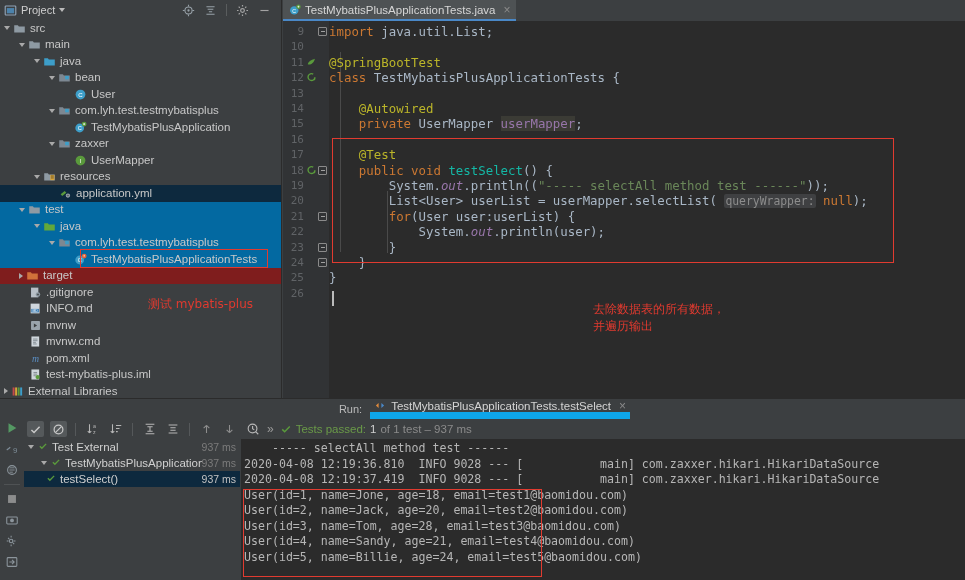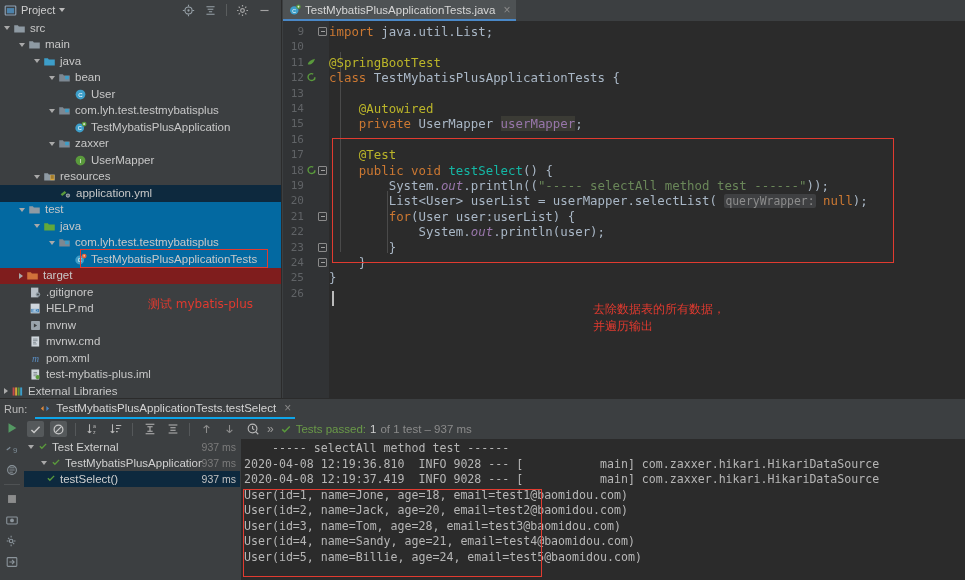--- a/index.html
+++ b/index.html
@@ -112,25 +112,25 @@
   .cn-note {
     position: absolute; color: #e03a2f; font-size: 12px;
     font-family: "DejaVu Sans", sans-serif; line-height: 15px; white-space: pre;
   }
 
   
   .run-panel {
     position: absolute; left: 0; top: 398px; right: 0; bottom: 0;
     background: #3c3f41; border-top: 1px solid #2b2b2b;
   }
-  .run-header { height: 20px; display: flex; align-items: center; padding-left: 4px; }
+  .run-header { height: 20px; display: flex; align-items: center; padding-left: 4px; justify-content: center; }
   .run-label { font-size: 11px; color: #bbbbbb; margin-right: 8px; }
   .run-tab {
     display: flex; align-items: center; gap: 5px; font-size: 11.5px;
-    color: #d4d4d4; padding: 0 4px; height: 19px; border-bottom: 2px solid #0ea5e9;
+    color: #d4d4d4; padding: 0 4px; height: 19px; border-bottom: 7px solid #0ea5e9;
   }
   .run-tab .x { color: #8a8a8a; font-size: 12px; margin-left: 3px; }
 
   .left-strip {
     position: absolute; left: 0; top: 20px; width: 24px; bottom: 0;
     background: #3c3f41; display: flex; flex-direction: column;
     align-items: center; padding-top: 2px; gap: 7px;
   }
   .strip-ico { width: 14px; height: 14px; opacity: .85; }
   .strip-div { width: 16px; height: 1px; background: #4f5254; }
@@ -344,21 +344,21 @@
             </svg></span>
           <span class="label">.gitignore</span>
         </div>
         <div class="row" style="padding-left: 19px;">
           <span class="arrow none"></span>
           <span class="ico"><svg xmlns="http://www.w3.org/2000/svg" viewBox="0 0 16 16" width="13" height="13">
               <rect x="2" y="2" width="11" height="12" fill="#cfd6dc"></rect>
               <rect x="2.8" y="8.5" width="9.4" height="4.3" fill="#3d7fb5"></rect>
               <text x="7.5" y="12.1" font-size="4.2" fill="#fff" text-anchor="middle" font-family="Liberation Sans, sans-serif">MD</text>
             </svg></span>
-          <span class="label">HELP.md</span>
+          <span class="label">INFO.md</span>
         </div>
         <div class="row" style="padding-left: 19px;">
           <span class="arrow none"></span>
           <span class="ico"><svg xmlns="http://www.w3.org/2000/svg" viewBox="0 0 16 16" width="13" height="13">
               <rect x="2.5" y="2.5" width="11" height="11" rx="1" fill="#9aa4ac"></rect>
               <path d="M6 5.5l4 2.5-4 2.5z" fill="#3c3f41"></path>
             </svg></span>
           <span class="label">mvnw</span>
         </div>
         <div class="row" style="padding-left: 19px;">

